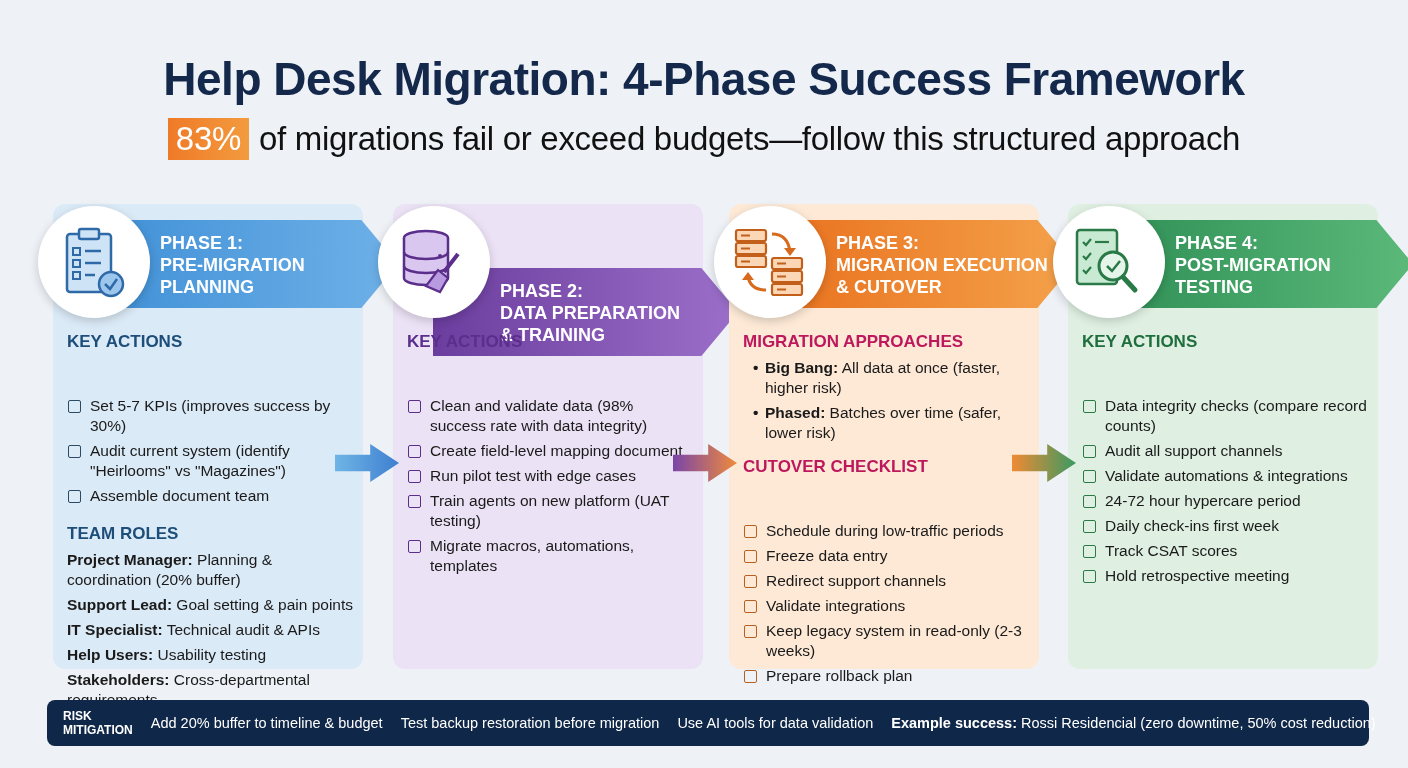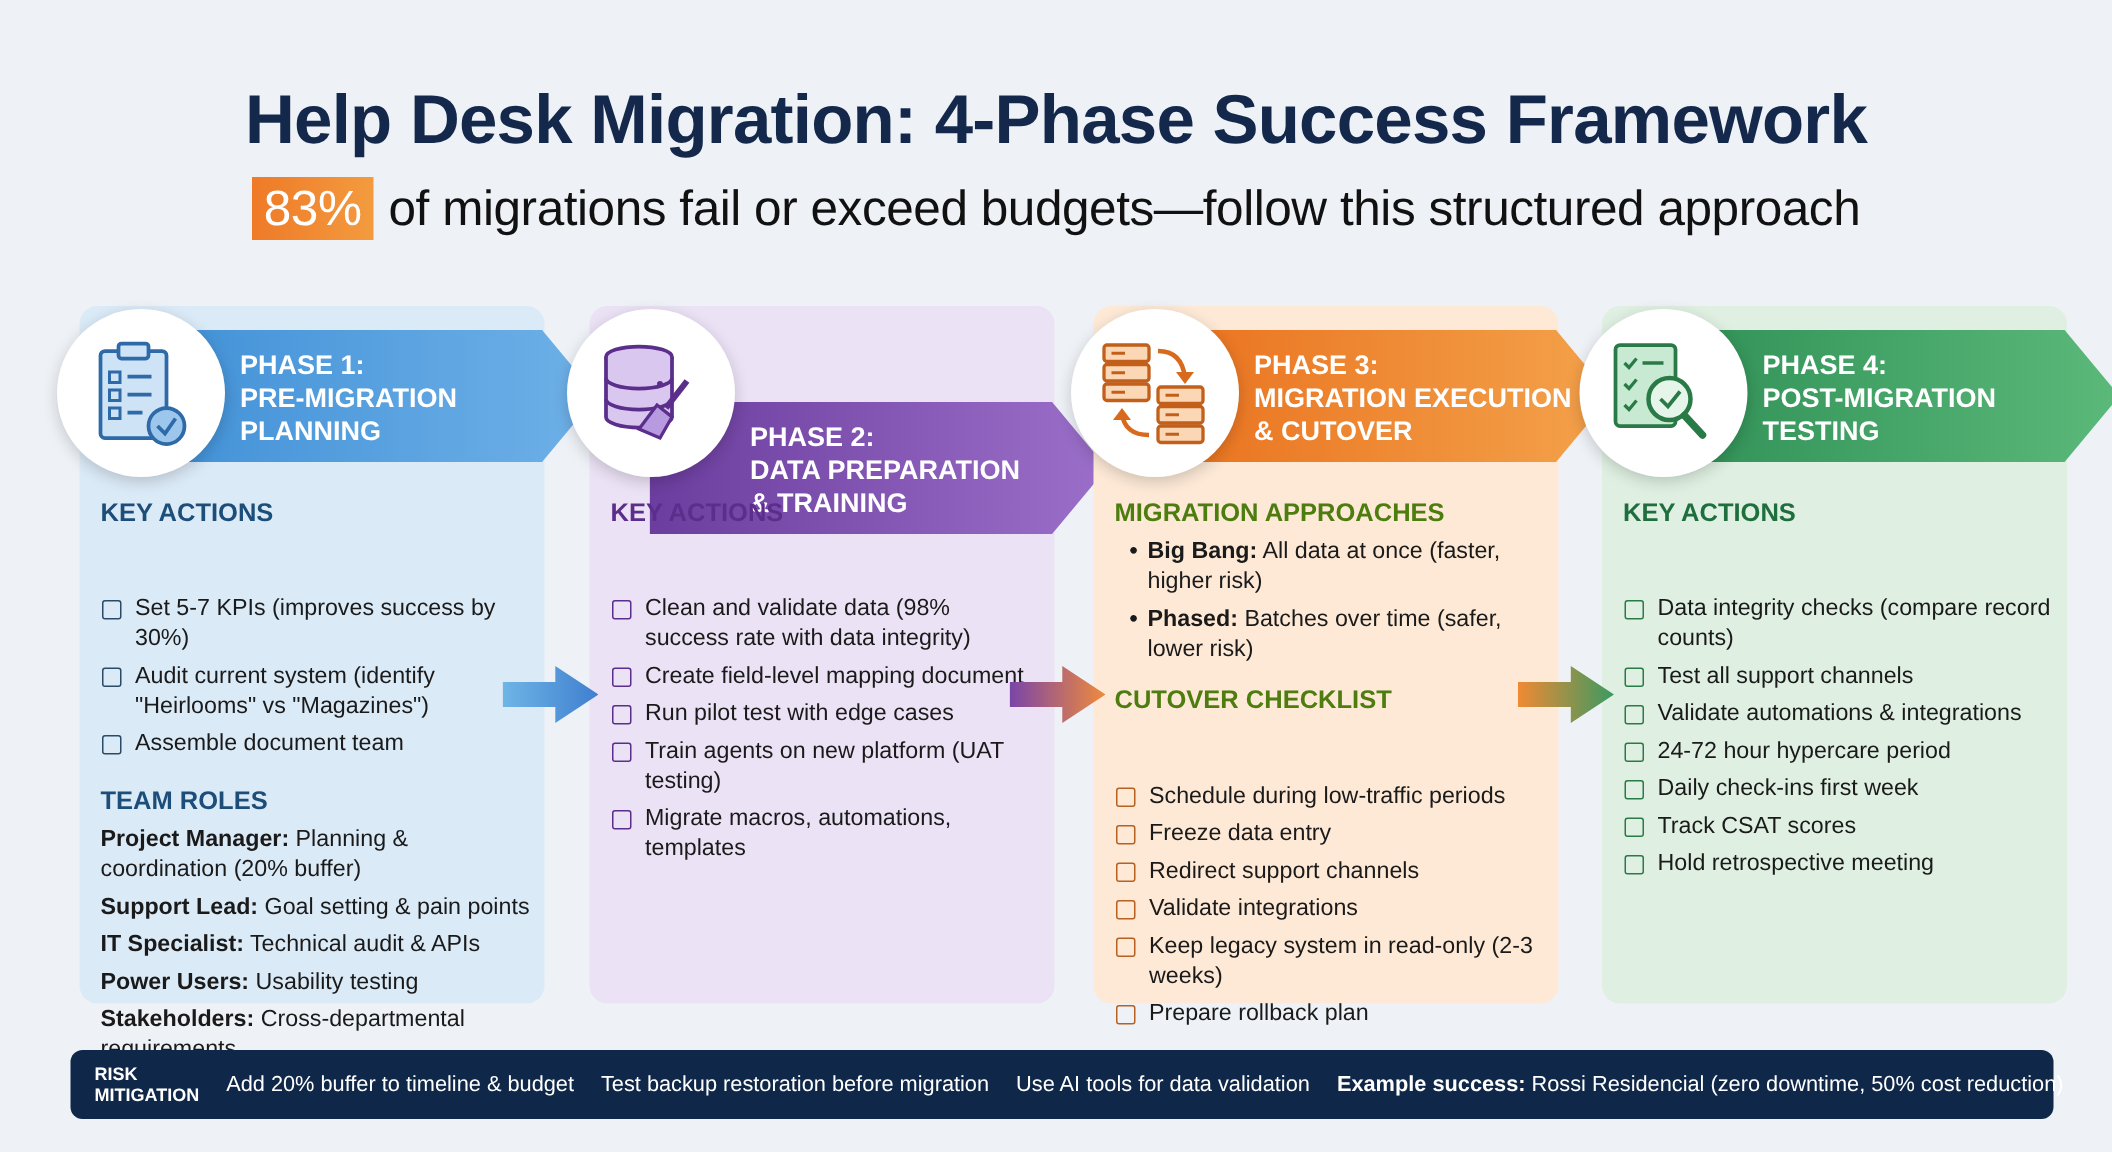--- a/index.html
+++ b/index.html
@@ -54,21 +54,21 @@
     box-shadow: 0 3px 10px rgba(0,0,0,0.18);
     display: flex; align-items: center; justify-content: center;
   }
 
   .content { position: absolute; top: 128px; left: 14px; right: 10px; }
   .section-h {
     font-weight: bold; font-size: 17px; margin-bottom: 6px; text-transform: uppercase;
   }
   .p1 .section-h { color: #1d4e7a; }
   .p2 .section-h { color: #5b2e8c; }
-  .p3 .section-h { color: #4d7c0f; }
+  .p3 .section-h { color: #be185d; }
   .p4 .section-h { color: #1f6e3d; }
 
   .check-list { list-style: none; margin-top: 44px; }
   .check-list li {
     display: flex; font-size: 15.5px; line-height: 20px; margin-bottom: 5px;
   }
   .cb {
     flex: 0 0 13px; width: 13px; height: 13px; border: 1.6px solid #2b4a66;
     border-radius: 2px; margin: 4px 9px 0 1px; background: transparent;
   }
@@ -144,21 +144,21 @@
       <li>
           <span class="cb"></span>
           <span>Assemble document team</span>
         </li>
     </ul>
     <div class="roles">
       <div class="section-h">TEAM ROLES</div>
       <div class="role"><b>Project Manager:</b><span> Planning &amp; coordination (20% buffer)</span></div>
       <div class="role"><b>Support Lead:</b><span> Goal setting &amp; pain points</span></div>
       <div class="role"><b>IT Specialist:</b><span> Technical audit &amp; APIs</span></div>
-      <div class="role"><b>Power Users:</b><span> Usability testing</span></div>
+      <div class="role"><b>Help Users:</b><span> Usability testing</span></div>
       <div class="role"><b>Stakeholders:</b><span> Cross-departmental requirements</span></div>
     </div>
   </div>
 </div>
 
 <div class="phase p2">
   <div class="banner">
     <div class="banner-text">
       <div>PHASE 2:</div>
       <div>DATA PREPARATION</div>
@@ -299,21 +299,21 @@
   </div>
   <div class="content">
     <div class="section-h">KEY ACTIONS</div>
     <ul class="check-list">
       <li>
           <span class="cb"></span>
           <span>Data integrity checks (compare record counts)</span>
         </li>
       <li>
           <span class="cb"></span>
-          <span>Test all support channels</span>
+          <span>Audit all support channels</span>
         </li>
       <li>
           <span class="cb"></span>
           <span>Validate automations &amp; integrations</span>
         </li>
       <li>
           <span class="cb"></span>
           <span>24-72 hour hypercare period</span>
         </li>
       <li>

